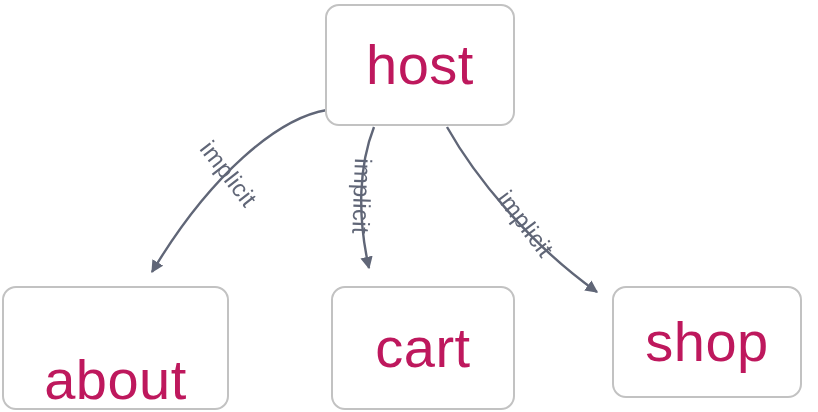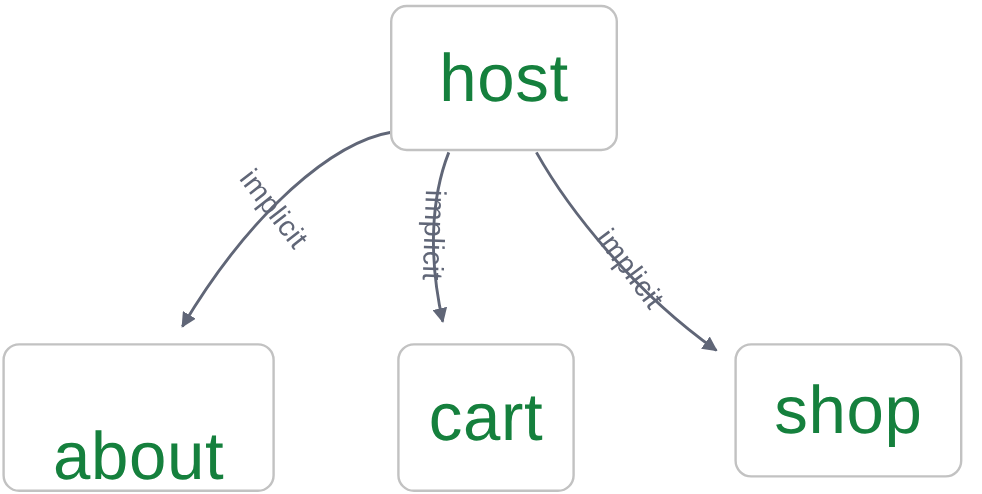--- a/index.html
+++ b/index.html
@@ -30,21 +30,21 @@
     position: absolute;
     box-sizing: border-box;
     background: #ffffff;
     border: 2px solid #c2c2c2;
     border-radius: 14px;
     display: flex;
     align-items: center;
     justify-content: center;
   }
   .node-label {
-    color: #15803d;
+    color: #be185d;
     font-size: 56px;
     line-height: 1;
     letter-spacing: 0.5px;
     white-space: nowrap;
     font-weight: 400;
   }
   #node-host {
     left: 325px;
     top: 4px;
     width: 190px;
@@ -53,21 +53,21 @@
   #node-about {
     left: 2px;
     top: 286px;
     width: 227px;
     height: 124px;
     align-items: flex-end;
   }
   #node-cart {
     left: 331px;
     top: 286px;
-    width: 148px;
+    width: 184px;
     height: 124px;
     align-items: center;
   }
   #node-shop {
     left: 612px;
     top: 286px;
     width: 190px;
     height: 112px;
   }
   .edge-label-text {

